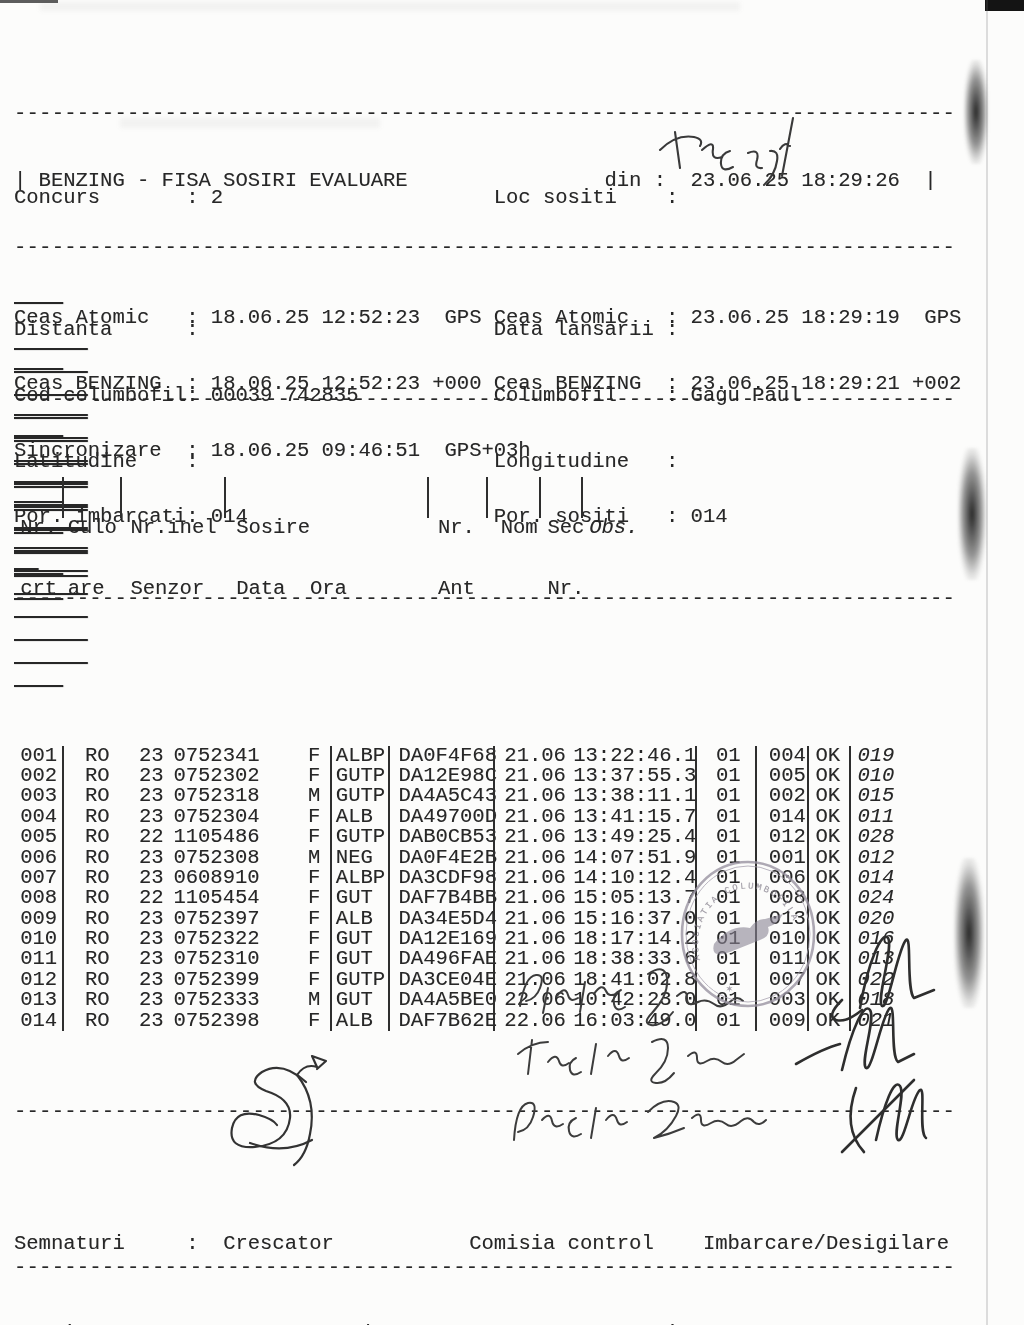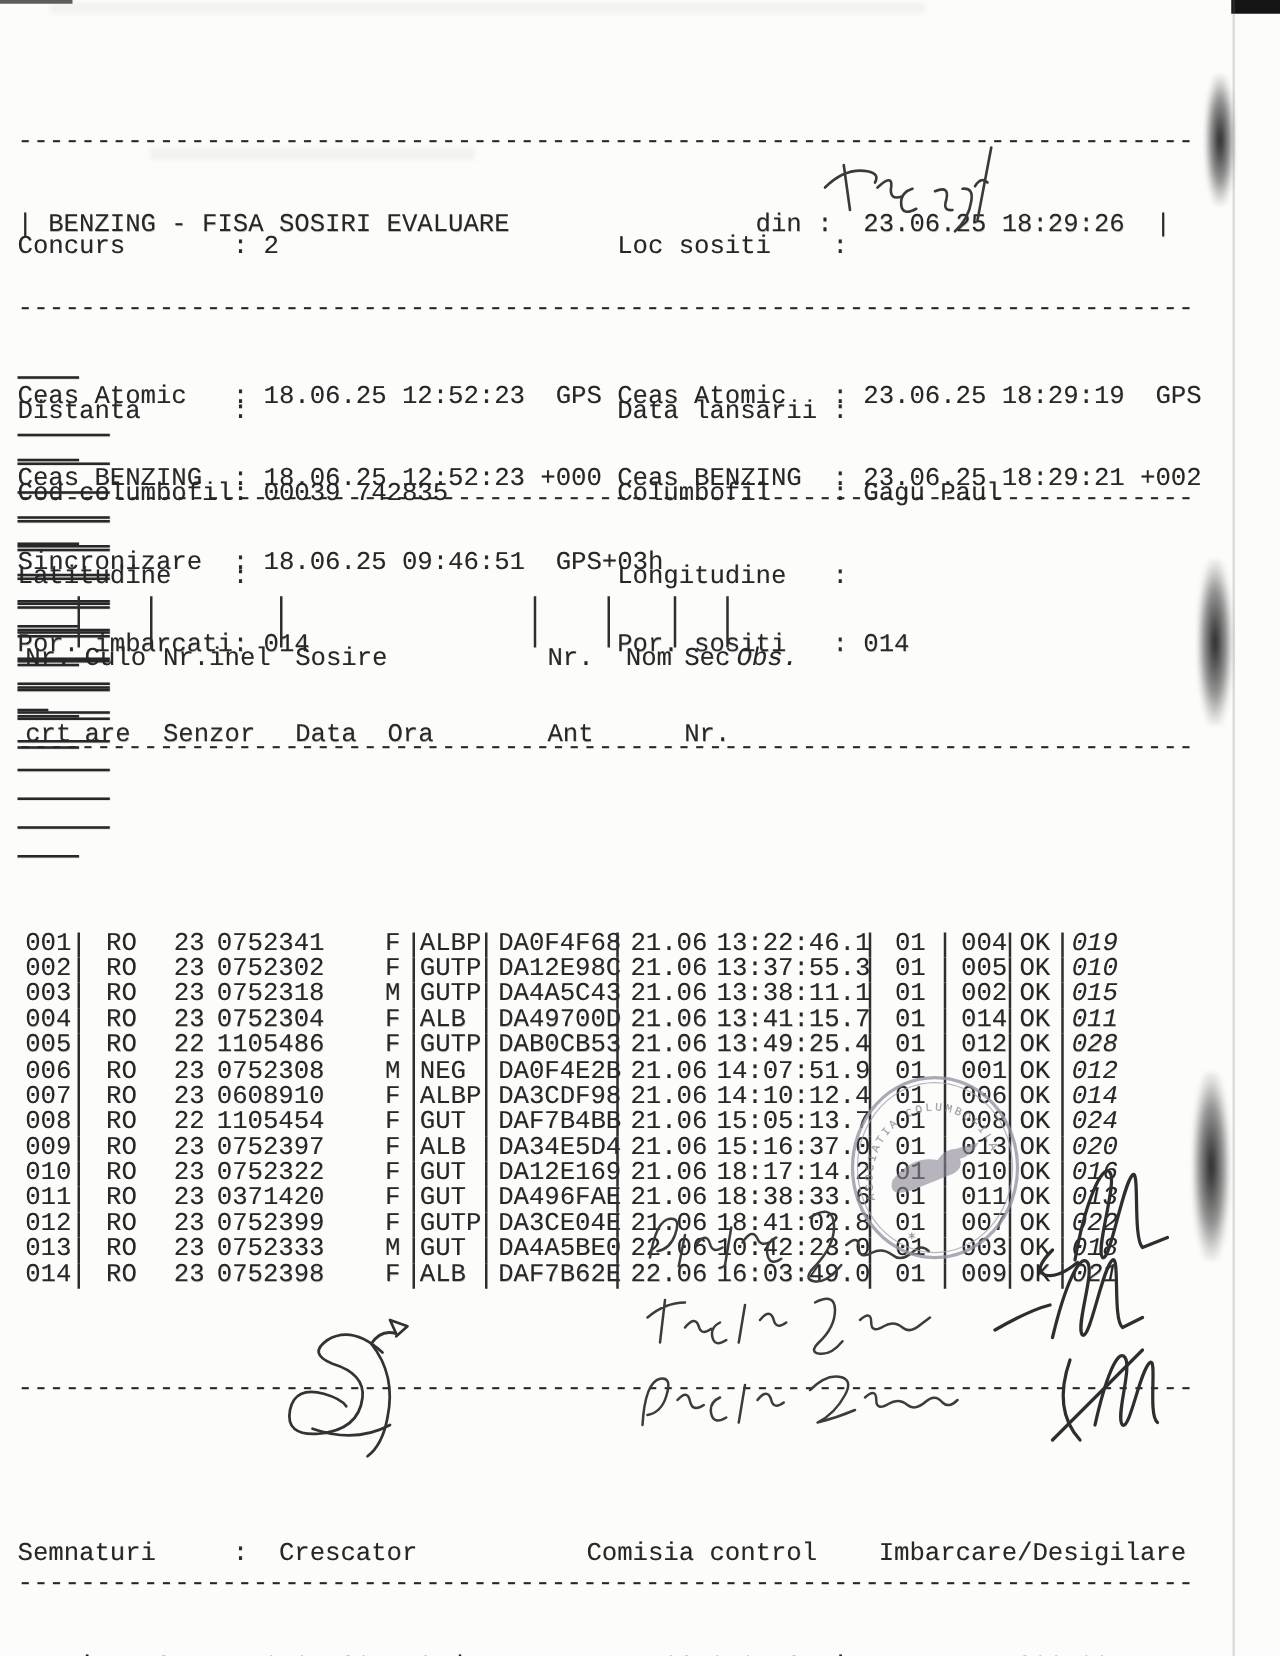--- a/index.html
+++ b/index.html
@@ -359,21 +359,21 @@
         </span>
         <span class="cell w-ant bl">01</span>
         <span class="cell w-nom bl">010</span>
         <span class="cell w-sec bl">OK</span>
         <span class="cell w-obs bl">016</span>
       </div><div class="trow">
         <span class="cell w-nr">011</span>
         <span class="cell w-serie bl serieflex">
           <span>RO</span>
           <span class="yr">23</span>
-          <span class="ring">0371420</span>
+          <span class="ring">0752310</span>
           <span class="sex">F</span>
         </span>
         <span class="cell w-culo bl">GUT</span>
         <span class="cell w-sen bl">DA496FAE</span>
         <span class="cell w-sos bl sosflex">
           <span>21.06</span>
           <span class="tm">18:38:33.6</span>
         </span>
         <span class="cell w-ant bl">01</span>
         <span class="cell w-nom bl">011</span>

